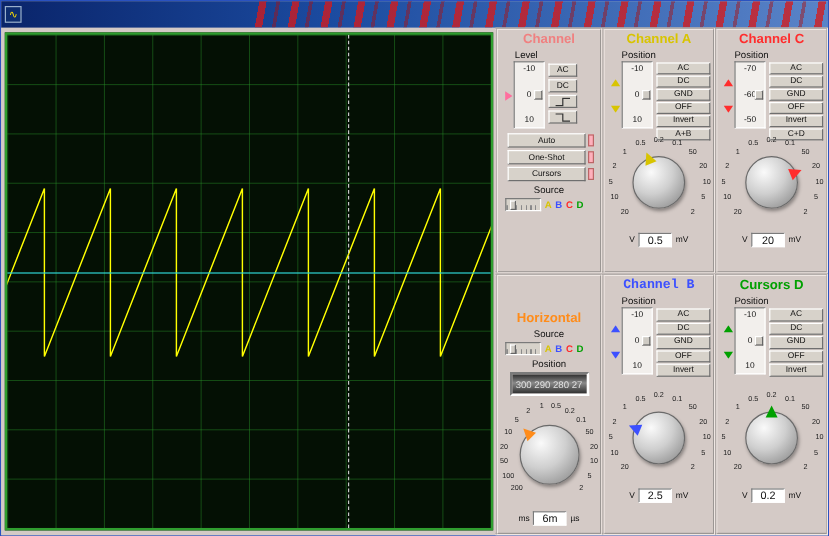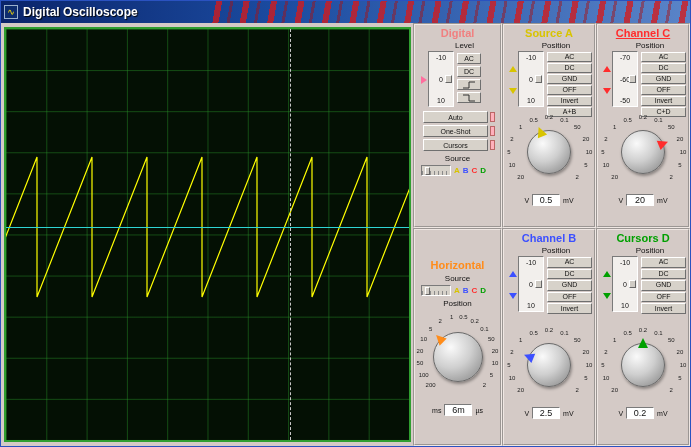--- a/index.html
+++ b/index.html
@@ -16,21 +16,21 @@
   .screen{position:relative;width:407px;height:415px;border:2px solid #2f9e2f;background:#041004;overflow:hidden;
     background-image:linear-gradient(to right, rgba(40,150,40,.45) 1px, transparent 1px),
                      linear-gradient(to bottom, rgba(40,150,40,.45) 1px, transparent 1px);
     background-size:40.3px 41.1px}
   .wave-svg{position:absolute;left:0;top:0}
   .baseline{position:absolute;left:0;width:403px;height:1px;background:#2fd4d4}
   .cursor-line{position:absolute;top:0;height:411px;width:0;border-left:1px dashed #c8c8c8}
   .controls{width:277px;display:grid;grid-template-columns:89px 94px 94px;grid-template-rows:205px 218px}
   .panel{border:2px groove #efe7e3;position:relative;overflow:hidden;background:#d4cac6}
   .panel-title{text-align:center;font-size:11px;font-weight:bold;margin-top:2px}
-  .over-slider{font-size:8px;margin:2px 0 1px 14px;text-align:center;color:#111}
+  .over-slider{font-size:8px;margin:2px 0 1px 14px;text-align:left;color:#111}
   .center-label{font-size:8px;text-align:center;margin-top:3px;color:#111}
   .trig-top,.ch-top{display:flex;margin:1px 2px 2px 4px;height:58px}
   .marker-col{width:9px;display:flex;align-items:center;justify-content:center}
   .tri-right{width:0;height:0;border-top:4px solid transparent;border-bottom:4px solid transparent;border-left:6px solid #ff6e9e}
   .arrow-col{width:10px;display:flex;flex-direction:column;justify-content:center;align-items:center;gap:16px}
   .vslider{width:26px;height:56px;background:#f2efec;border:1px solid;border-color:#7a7a7a #fff #fff #7a7a7a;display:flex;flex-direction:column;justify-content:space-between;align-items:center;padding:2px 0;position:relative;flex:0 0 auto}
   .vslider span{font-size:7px;line-height:7px;color:#111}
   .vslider .thumb{position:absolute;right:1px;top:50%;margin-top:-4px;width:7px;height:8px;background:#cfcbc4;border:1px solid;border-color:#fff #666 #666 #fff}
   .trig-right{display:flex;flex-direction:column;gap:2px;margin-left:3px;width:24px;padding-top:2px}
   .btncol{flex:1;display:flex;flex-direction:column;gap:1px;margin-left:3px;padding-top:1px}
@@ -60,39 +60,38 @@
   .val-box{min-width:28px;height:12px;background:#fff;border:1px solid;border-color:#7a7a7a #fff #fff #7a7a7a;font-size:9px;line-height:11px;text-align:center;padding:0 1px;color:#111}
   .odometer{width:66px;height:20px;margin:2px auto 0;color:#e0e0e0;font-size:8px;line-height:17px;text-align:center;overflow:hidden;white-space:nowrap;
     background:linear-gradient(#2e2e2e,#8a8a8a 45%,#2e2e2e);border:2px solid;border-color:#7a7a7a #fff #fff #7a7a7a}
 </style>
 </head>
 <body>
 
 <div class="window">
   <div class="titlebar">
     <span class="win-icon">∿</span>
-    <span class="win-title">Digital Oscilloscope</span>
     <span class="graffiti"></span>
   </div>
   <div class="content">
 
     <div class="screen-wrap">
       <div class="screen">
         <svg class="wave-svg" width="403" height="411">
           <path fill="none" stroke="#ffff00" stroke-width="1.2" d="M -24 268 L 31 128 L 31 268 L 86 128 L 86 268 L 141 128 L 141 268 L 196 128 L 196 268 L 251 128 L 251 268 L 306 128 L 306 268 L 361 128 L 361 268 L 416 128 L 416 268"></path>
         </svg>
         <div class="baseline" style="top: 198px; background: rgb(47, 212, 212);"></div>
         <div class="cursor-line" style="left: 284px; border-left-color: rgb(200, 200, 200);"></div>
       </div>
     </div>
 
     <div class="controls">
 
       <div class="panel">
-        <div class="panel-title" style="color: rgb(240, 128, 128);">Digital</div>
+        <div class="panel-title" style="color: rgb(240, 128, 128);">Channel</div>
         <div class="over-slider">Level</div>
         <div class="trig-top">
           <div class="marker-col">
               <span class="tri-right"></span>
             </div>
           <div class="vslider">
             <span>-10</span>
             <span>0</span>
             <span>10</span>
             <div class="thumb"></div>
@@ -130,21 +129,21 @@
               <div class="hthumb"></div>
             </div>
           <span class="src-letter" style="color: rgb(216, 196, 0);">A</span>
           <span class="src-letter" style="color: rgb(60, 80, 255);">B</span>
           <span class="src-letter" style="color: rgb(255, 45, 45);">C</span>
           <span class="src-letter" style="color: rgb(0, 160, 0);">D</span>
         </div>
       </div>
 
       <div class="panel">
-        <div class="panel-title" style="color: rgb(216, 196, 0);">Source A</div>
+        <div class="panel-title" style="color: rgb(216, 196, 0);">Channel A</div>
         <div class="over-slider">Position</div>
         <div class="ch-top">
           <div class="arrow-col">
             <svg width="8" height="6">
                 <polygon points="4,0 8,6 0,6" fill="#d8c400"></polygon>
               </svg>
             <svg width="8" height="6">
                 <polygon points="0,0 8,0 4,6" fill="#d8c400"></polygon>
               </svg>
           </div>
@@ -185,21 +184,21 @@
             </div>
         </div>
         <div class="val-row">
           <span class="unit">V</span>
           <span class="val-box">0.5</span>
           <span class="unit">mV</span>
         </div>
       </div>
 
       <div class="panel">
-        <div class="panel-title" style="color: rgb(255, 45, 45); text-decoration: underline;">Channel C</div>
+        <div class="panel-title" style="color: rgb(255, 45, 45);">Channel C</div>
         <div class="over-slider">Position</div>
         <div class="ch-top">
           <div class="arrow-col">
             <svg width="8" height="6">
                 <polygon points="4,0 8,6 0,6" fill="#ff2d2d"></polygon>
               </svg>
             <svg width="8" height="6">
                 <polygon points="0,0 8,0 4,6" fill="#ff2d2d"></polygon>
               </svg>
           </div>
@@ -252,20 +251,21 @@
         <div class="src-row">
           <div class="hslider">
               <div class="hthumb"></div>
             </div>
           <span class="src-letter" style="color: rgb(216, 196, 0);">A</span>
           <span class="src-letter" style="color: rgb(60, 80, 255);">B</span>
           <span class="src-letter" style="color: rgb(255, 45, 45);">C</span>
           <span class="src-letter" style="color: rgb(0, 160, 0);">D</span>
         </div>
         <div class="center-label">Position</div>
+        <div class="odometer">300 290 280 27</div>
         <div class="knob-wrap big">
           <div class="ring">
               <span class="knob-label" style="left: 15.6299px; top: 74.2843px;">200</span>
               <span class="knob-label" style="left: 8.64175px; top: 64.1596px;">100</span>
               <span class="knob-label" style="left: 4.96784px; top: 52.2574px;">50</span>
               <span class="knob-label" style="left: 4.96784px; top: 39.7426px;">20</span>
               <span class="knob-label" style="left: 8.64175px; top: 27.8404px;">10</span>
               <span class="knob-label" style="left: 15.6299px; top: 17.7157px;">5</span>
               <span class="knob-label" style="left: 25.2484px; top: 10.3597px;">2</span>
               <span class="knob-label" style="left: 36.5555px; top: 6.49247px;">1</span>
@@ -284,21 +284,21 @@
             </div>
         </div>
         <div class="val-row">
           <span class="unit">ms</span>
           <span class="val-box">6m</span>
           <span class="unit">µs</span>
         </div>
       </div>
 
       <div class="panel row2">
-        <div class="panel-title" style="color: rgb(60, 80, 255);">Channel B</div>
+        <div class="panel-title" style="color: rgb(60, 80, 255); font-family: Liberation Mono, monospace;">Channel B</div>
         <div class="over-slider">Position</div>
         <div class="ch-top">
           <div class="arrow-col">
             <svg width="8" height="6">
                 <polygon points="4,0 8,6 0,6" fill="#3c50ff"></polygon>
               </svg>
             <svg width="8" height="6">
                 <polygon points="0,0 8,0 4,6" fill="#3c50ff"></polygon>
               </svg>
           </div>

